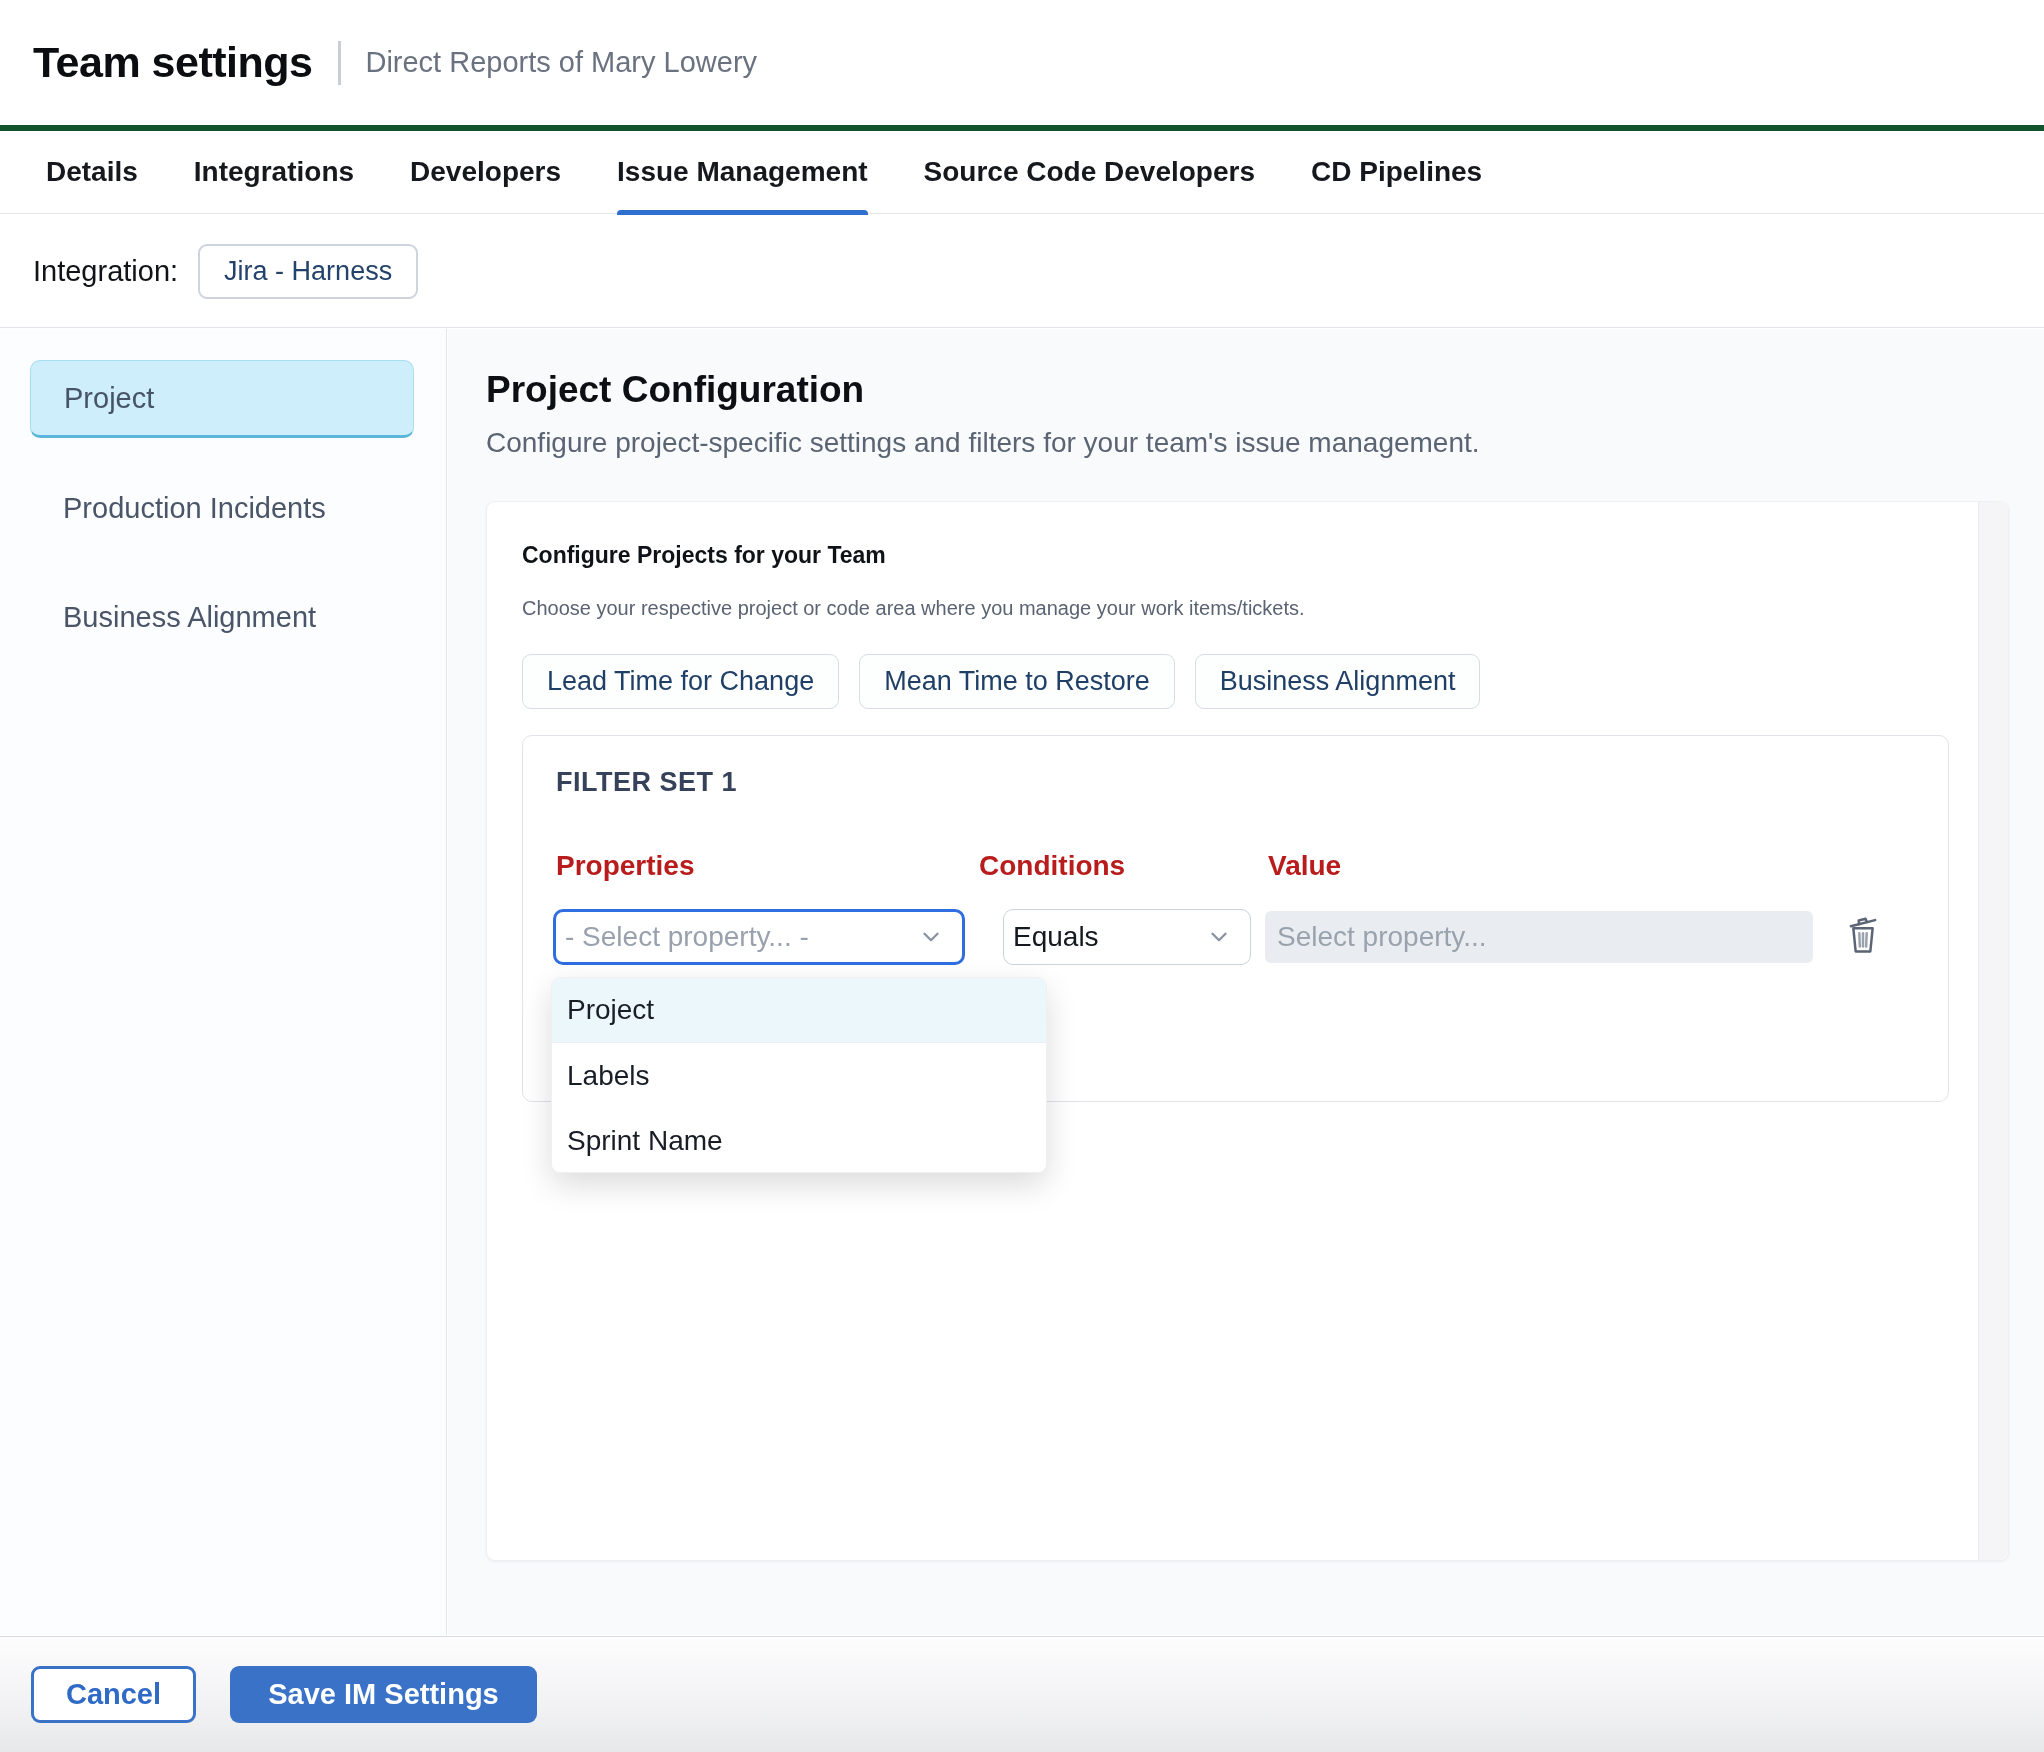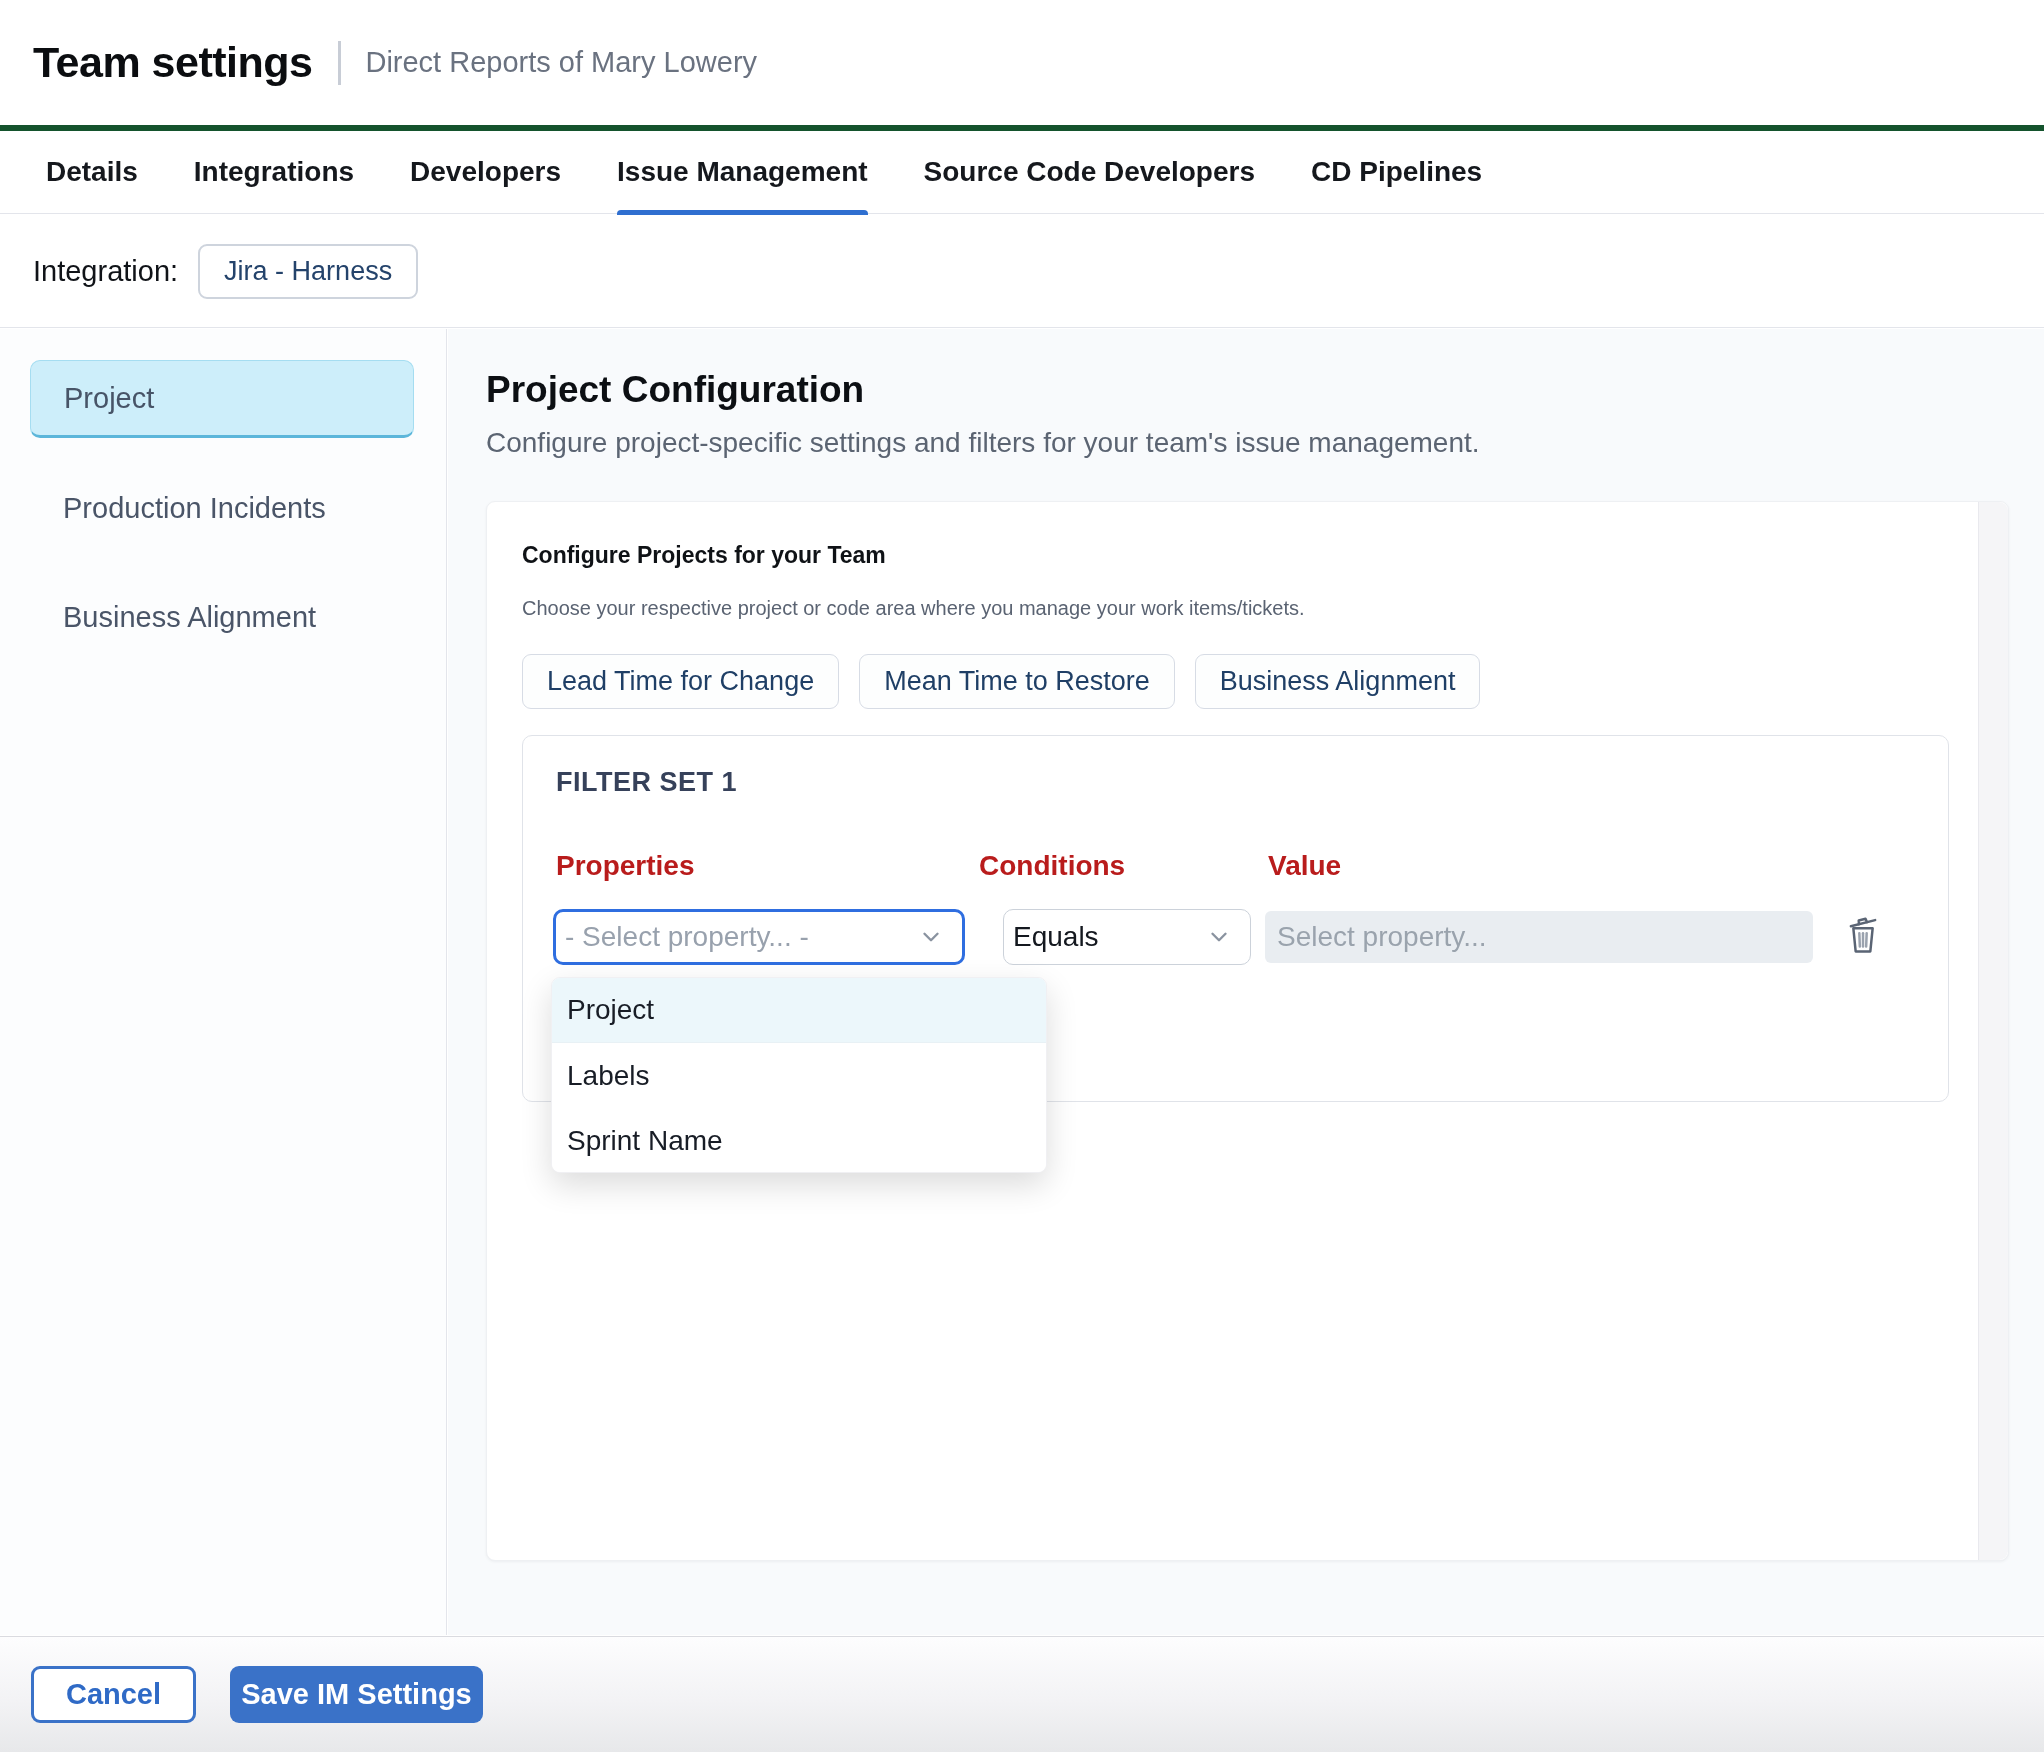--- a/index.html
+++ b/index.html
@@ -97,21 +97,21 @@
 
   
   .footer { position:absolute; left:0; top:1636px; width:2044px; height:116px;
           border-top:1px solid #dadbe0;
           background:linear-gradient(180deg,#fdfdfe 0%, #f3f3f5 55%, #e7e8ea 100%);
           display:flex; align-items:center; padding-left:31px; gap:34px; }
   .btn { height:57px; border-radius:9px; font-size:29px; font-weight:bold;
           font-family:"Liberation Sans", sans-serif; cursor:pointer;
           display:flex; align-items:center; justify-content:center; }
   .btn.cancel { width:165px; background:#fff; border:3px solid #3a72c8; color:#2f6ac6; }
-  .btn.save   { width:253px; background:#3a72c8; border:none; color:#fff; }
+  .btn.save   { width:307px; background:#3a72c8; border:none; color:#fff; }
 </style>
 </head>
 <body>
 
 <div class="screen">
 
   <div class="header">
     <div class="page-title">Team settings</div>
     <div class="title-divider"></div>
     <div class="page-subtitle">Direct Reports of Mary Lowery</div>

